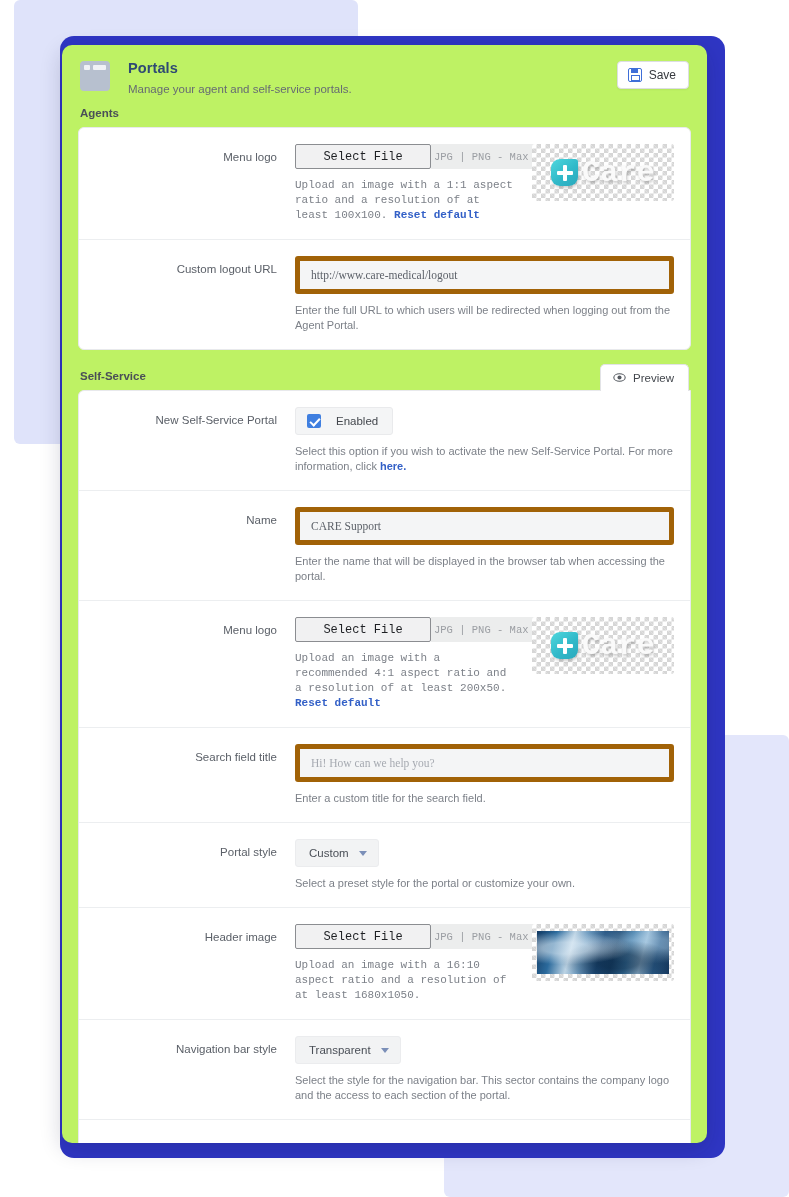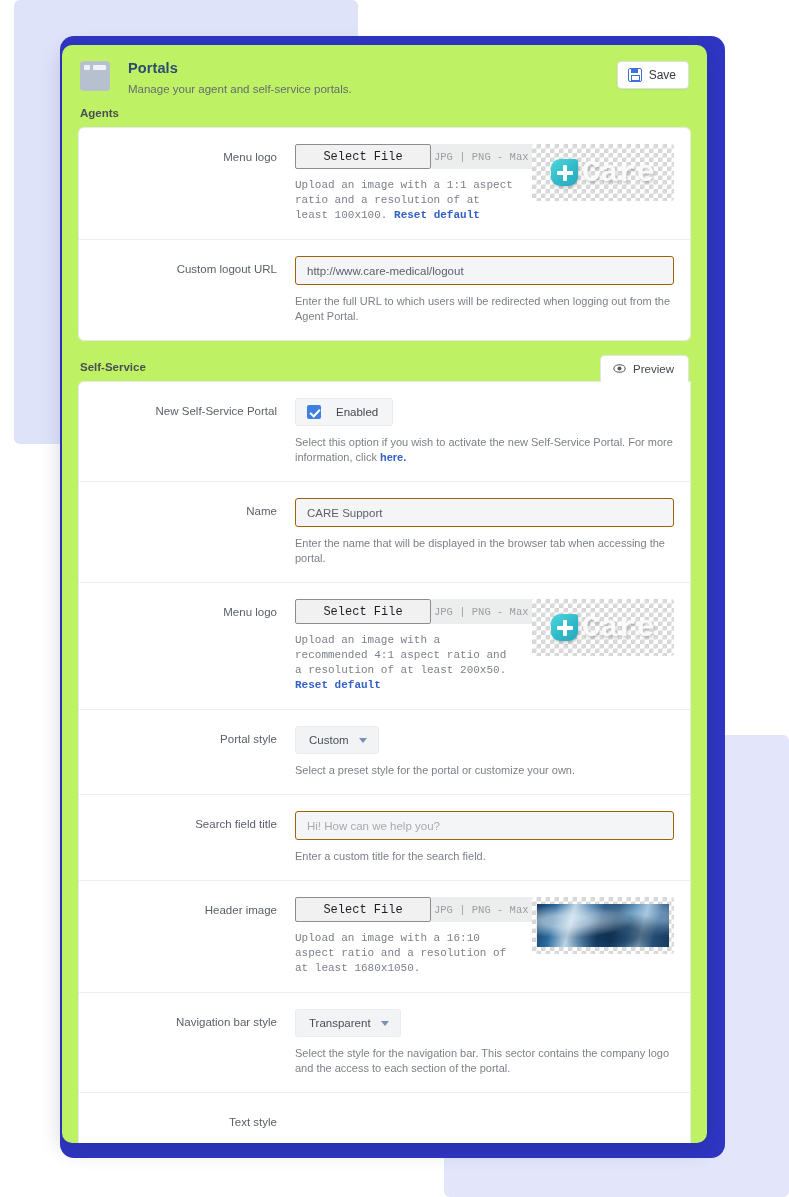--- a/index.html
+++ b/index.html
@@ -181,24 +181,24 @@
   .photo-inner::after {
     content: ""; position: absolute; inset: 0;
     background:
       radial-gradient(ellipse at 22% 40%, rgba(235,245,252,.55) 0 16%, transparent 45%),
       radial-gradient(ellipse at 62% 70%, rgba(10,35,60,.55) 0 18%, transparent 50%),
       radial-gradient(ellipse at 85% 30%, rgba(180,210,232,.45) 0 14%, transparent 46%);
   }
 
   
   .text-input {
-    width: 100%; max-width: 426px; height: 29px; background: #f4f5f6;
-    border: 1px solid #a16207; border-radius: 3px;
+    width: 100%; max-width: 426px; height: 38px; background: #f4f5f6;
+    border: 5px solid #a16207; border-radius: 3px;
     display: flex; align-items: center; padding: 0 11px;
-    font-size: 11.5px; color: #5c6169; cursor: text;
+    font-size: 11.5px; color: #5c6169; cursor: text; font-family: Liberation Serif, serif;
   }
   .text-input.placeholder { color: #a6aab1; }
 
   
   .chk-wrap {
     display: inline-flex; align-items: center; gap: 15px;
     background: #f4f5f6; border: 1px solid #e9eaec; border-radius: 3px;
     padding: 6px 14px 6px 11px; cursor: pointer;
   }
   .chk-box {
@@ -335,35 +335,35 @@
             </div>
             <div class="thumb thumb-logo">
               <span class="logo-mark"></span>
               <span class="logo-word">Care</span>
             </div>
           </div>
         </div>
       </div>
 
       <div class="row">
+        <div class="row-label">Search field title</div>
+        <div class="row-body">
+          <div class="text-input placeholder">Hi! How can we help you?</div>
+          <div class="help help-wide">Enter a custom title for the search field.</div>
+        </div>
+      </div>
+
+      <div class="row">
         <div class="row-label">Portal style</div>
         <div class="row-body">
           <div class="select">
             <span class="select-val">Custom</span>
             <span class="caret"></span>
           </div>
           <div class="help help-wide">Select a preset style for the portal or customize your own.</div>
-        </div>
-      </div>
-
-      <div class="row">
-        <div class="row-label">Search field title</div>
-        <div class="row-body">
-          <div class="text-input placeholder">Hi! How can we help you?</div>
-          <div class="help help-wide">Enter a custom title for the search field.</div>
         </div>
       </div>
 
       <div class="row">
         <div class="row-label">Header image</div>
         <div class="row-body">
           <div class="filepick">
             <div class="filepick-col">
               <div class="filebar">
                 <div class="select-file-btn">Select File</div>

